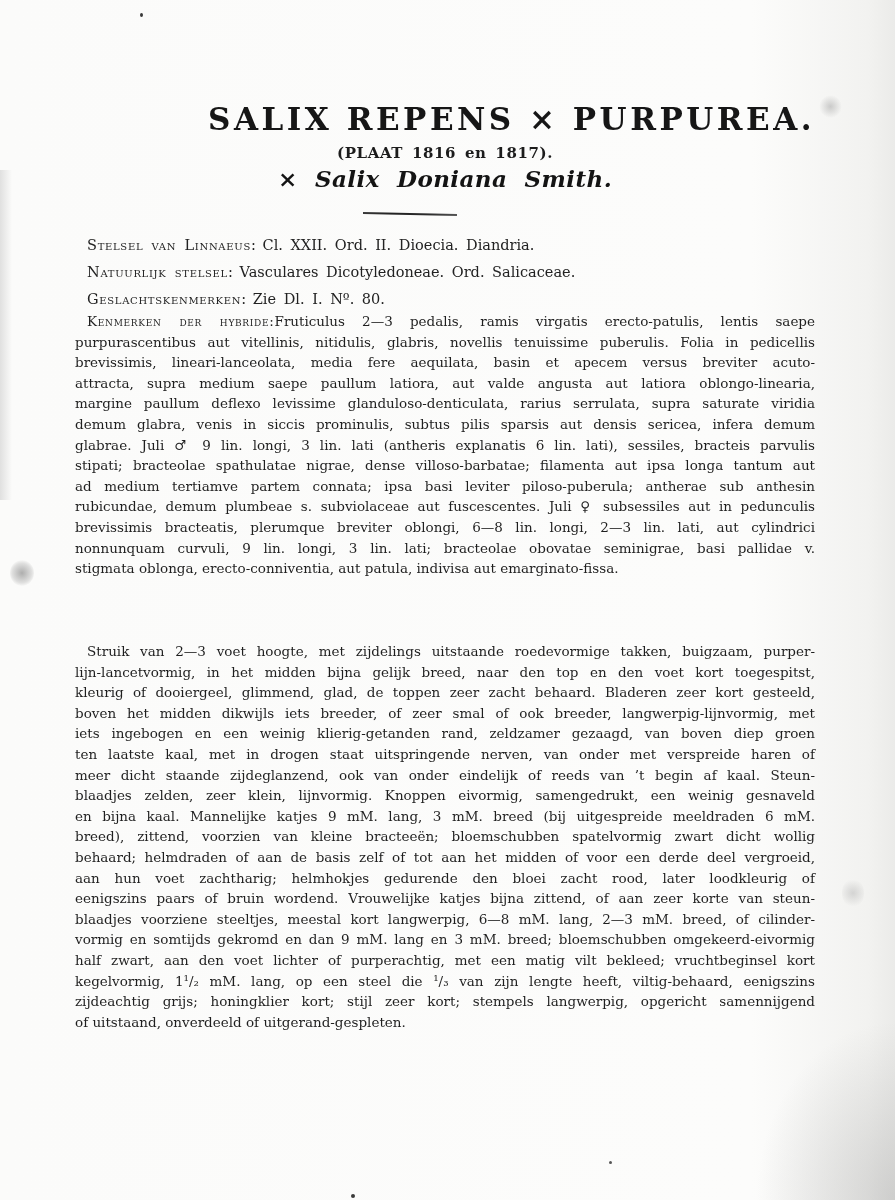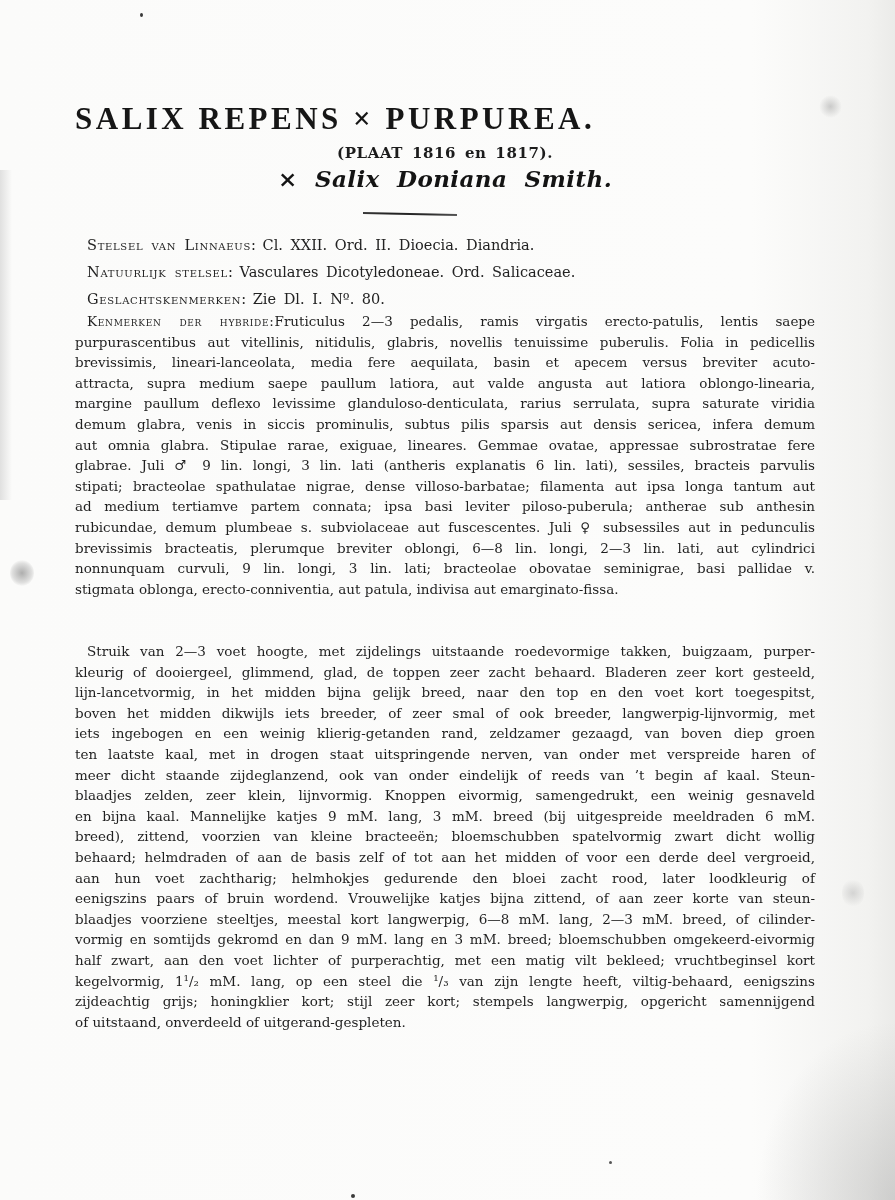--- a/index.html
+++ b/index.html
@@ -23,22 +23,22 @@
   .edge-left-top{position:absolute;left:0;top:170px;width:12px;height:330px;
     background:linear-gradient(to right,rgba(180,180,180,.38),transparent);}
   .corner-bottom-right{position:absolute;right:0;bottom:0;width:140px;height:180px;
     background:radial-gradient(ellipse at 100% 100%,rgba(150,150,150,.35),transparent 70%);}
   .speck{position:absolute;background:#3a3a3a;border-radius:50%;}
   .speck-1{left:140px;top:13px;width:3px;height:4px;}
   .speck-2{left:351px;top:1194px;width:4px;height:4px;}
   .speck-3{left:609px;top:1161px;width:3px;height:3px;background:#555;}
   
   .content{position:absolute;left:75px;width:740px;}
-  .title{top:101px;text-align:left;font-size:31px;line-height:36px;
-    font-weight:bold;letter-spacing:3.5px;color:#161616;font-family:Liberation Serif, serif;}
+  .title{top:101px;text-align:right;font-size:31px;line-height:36px;
+    font-weight:bold;letter-spacing:3.5px;color:#161616;}
   .plate-note{top:144px;text-align:center;font-size:15px;font-weight:bold;
     letter-spacing:.6px;word-spacing:3px;color:#1c1c1c;}
   .hybrid{top:165px;text-align:center;font-size:23px;font-weight:bold;font-style:italic;
     word-spacing:9px;letter-spacing:.4px;color:#141414;}
   .title-rule{position:absolute;left:363px;top:213px;width:94px;height:2px;
     background:linear-gradient(to right,#3a3a3a,#222 30%,#2c2c2c 70%,#555);
     transform:rotate(1.1deg);}
   
   .meta{top:232px;font-size:14.5px;}
   .meta-line{line-height:27px;padding-left:12px;word-spacing:3px;white-space:nowrap;}
@@ -79,34 +79,33 @@
     <div class="meta-line"><span class="sc">Geslachtskenmerken:</span><span>Zie Dl. I. Nº. 80.</span></div>
   </div>
 
   <div class="content para latin">
     <div class="line first"><span class="sc">Kenmerken der hybride:</span><span>Fruticulus 2—3 pedalis, ramis virgatis erecto-patulis, lentis saepe</span></div>
     <div class="line">purpurascentibus aut vitellinis, nitidulis, glabris, novellis tenuissime puberulis. Folia in pedicellis</div>
     <div class="line">brevissimis, lineari-lanceolata, media fere aequilata, basin et apecem versus breviter acuto-</div>
     <div class="line">attracta, supra medium saepe paullum latiora, aut valde angusta aut latiora oblongo-linearia,</div>
     <div class="line">margine paullum deflexo levissime glanduloso-denticulata, rarius serrulata, supra saturate viridia</div>
     <div class="line">demum glabra, venis in siccis prominulis, subtus pilis sparsis aut densis sericea, infera demum</div>
-    <div class="line">aut omnia glabra. Stipulae rarae, exiguae, lineares. Gemmae ovatae, appressae subrostratae fere</div>
     <div class="line">glabrae. Juli ♂ 9 lin. longi, 3 lin. lati (antheris explanatis 6 lin. lati), sessiles, bracteis parvulis</div>
     <div class="line">stipati; bracteolae spathulatae nigrae, dense villoso-barbatae; filamenta aut ipsa longa tantum aut</div>
     <div class="line">ad medium tertiamve partem connata; ipsa basi leviter piloso-puberula; antherae sub anthesin</div>
     <div class="line">rubicundae, demum plumbeae s. subviolaceae aut fuscescentes. Juli ♀ subsessiles aut in pedunculis</div>
     <div class="line">brevissimis bracteatis, plerumque breviter oblongi, 6—8 lin. longi, 2—3 lin. lati, aut cylindrici</div>
     <div class="line">nonnunquam curvuli, 9 lin. longi, 3 lin. lati; bracteolae obovatae seminigrae, basi pallidae v.</div>
     <div class="line last">stigmata oblonga, erecto-conniventia, aut patula, indivisa aut emarginato-fissa.</div>
   </div>
 
   <div class="content para dutch">
     <div class="line first">Struik van 2—3 voet hoogte, met zijdelings uitstaande roedevormige takken, buigzaam, purper-</div>
+    <div class="line">lijn-lancetvormig, in het midden bijna gelijk breed, naar den top en den voet kort toegespitst,</div>
     <div class="line">kleurig of dooiergeel, glimmend, glad, de toppen zeer zacht behaard. Bladeren zeer kort gesteeld,</div>
-    <div class="line">lijn-lancetvormig, in het midden bijna gelijk breed, naar den top en den voet kort toegespitst,</div>
     <div class="line">boven het midden dikwijls iets breeder, of zeer smal of ook breeder, langwerpig-lijnvormig, met</div>
     <div class="line">iets ingebogen en een weinig klierig-getanden rand, zeldzamer gezaagd, van boven diep groen</div>
     <div class="line">ten laatste kaal, met in drogen staat uitspringende nerven, van onder met verspreide haren of</div>
     <div class="line">meer dicht staande zijdeglanzend, ook van onder eindelijk of reeds van ’t begin af kaal. Steun-</div>
     <div class="line">blaadjes zelden, zeer klein, lijnvormig. Knoppen eivormig, samengedrukt, een weinig gesnaveld</div>
     <div class="line">en bijna kaal. Mannelijke katjes 9 mM. lang, 3 mM. breed (bij uitgespreide meeldraden 6 mM.</div>
     <div class="line">breed), zittend, voorzien van kleine bracteeën; bloemschubben spatelvormig zwart dicht wollig</div>
     <div class="line">behaard; helmdraden of aan de basis zelf of tot aan het midden of voor een derde deel vergroeid,</div>
     <div class="line">aan hun voet zachtharig; helmhokjes gedurende den bloei zacht rood, later loodkleurig of</div>
     <div class="line">eenigszins paars of bruin wordend. Vrouwelijke katjes bijna zittend, of aan zeer korte van steun-</div>

